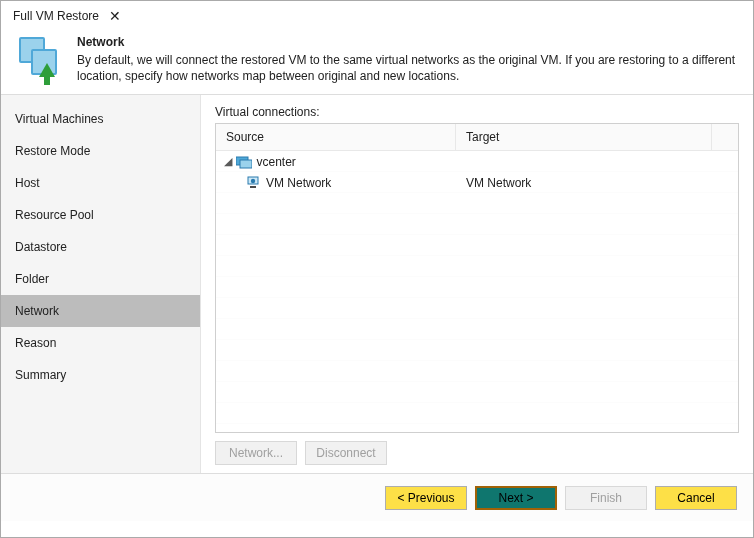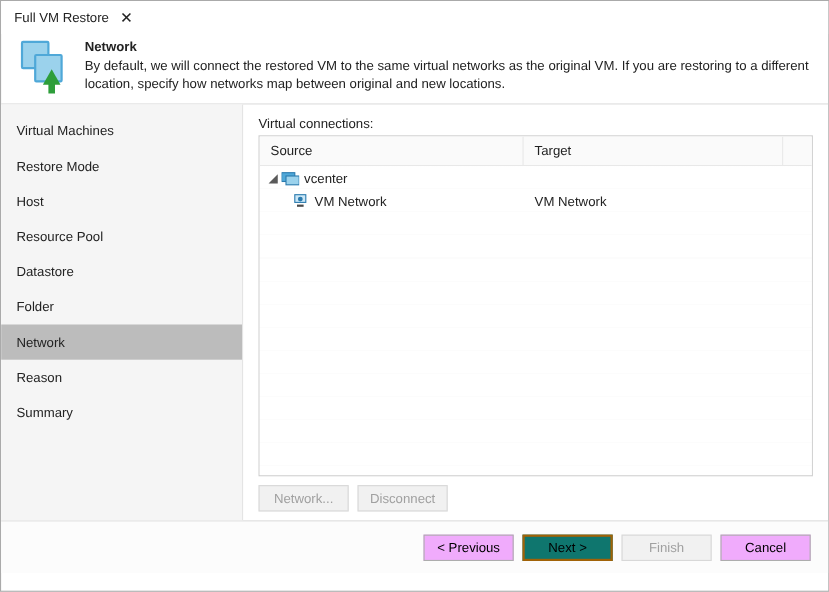--- a/index.html
+++ b/index.html
@@ -12,42 +12,42 @@
   .sq { position: absolute; width: 26px; height: 26px; border: 2px solid #4fa8d8; background: #9bd2ec; border-radius: 2px; }
   .sq.back { left: 2px; top: 2px; }
   .sq.front { left: 14px; top: 14px; }
   .arrow { position: absolute; left: 22px; top: 28px; width: 0; height: 0; border-left: 8px solid transparent; border-right: 8px solid transparent; border-bottom: 14px solid #2e9e3a; transform: rotate(0deg); }
   .arrow-stem { position: absolute; left: 27px; top: 40px; width: 6px; height: 10px; background: #2e9e3a; }
   .header-text { flex: 1; }
   .header-text h1 { font-size: 12px; font-weight: 600; margin-bottom: 3px; }
   .header-text p { font-size: 12px; line-height: 1.35; color: #222; }
   .divider { height: 1px; background: #ddd; margin: 0; }
   .body { display: flex; height: 378px; }
-  .sidebar { width: 220px; background: #f5f5f5; border-right: 1px solid #e4e4e4; padding-top: 8px; }
+  .sidebar { width: 200px; background: #f5f5f5; border-right: 1px solid #e4e4e4; padding-top: 8px; }
   .sidebar-item { padding: 9px 14px; font-size: 12px; cursor: pointer; color: #222; }
   .sidebar-item.active { background: #bcbcbc; }
   .main { flex: 1; padding: 10px 14px 8px 14px; display: flex; flex-direction: column; }
   .label { font-size: 12px; margin-bottom: 4px; }
   .grid { flex: 1; border: 1px solid #cfcfcf; background: #fff; display: flex; flex-direction: column; overflow: hidden; }
   .grid-header { display: flex; background: #fafafa; border-bottom: 1px solid #e8e8e8; }
   .col { padding: 6px 10px; font-size: 12px; border-right: 1px solid #e8e8e8; }
   .col-source { width: 240px; }
   .col-target { flex: 1; }
   .col-end { width: 26px; border-right: none; }
   .grid-body { flex: 1; overflow: auto; background: repeating-linear-gradient(#fff, #fff 20px, #fcfcfc 20px, #fcfcfc 21px); position: relative; }
   .tree-row { display: flex; align-items: center; height: 21px; }
   .tree-row .cell-source { width: 240px; display: flex; align-items: center; gap: 4px; padding-left: 8px; }
   .tree-row .cell-target { flex: 1; padding-left: 10px; }
   .caret { font-size: 11px; color: #5a5a5a; }
   .vcenter-icon svg, .net-icon svg { display: block; }
   .indent1 { padding-left: 30px !important; }
   .bottom-hint { display: flex; align-items: center; justify-content: space-between; padding-top: 8px; gap: 8px; }
   .hint-text { font-size: 12px; }
   .btn-row { display: flex; gap: 8px; }
-  .btn { min-width: 82px; height: 24px; border: 1px solid #adadad; background: #f0abfc; font-size: 12px; cursor: pointer; padding: 0 8px; }
+  .btn { min-width: 82px; height: 24px; border: 1px solid #adadad; background: #fde047; font-size: 12px; cursor: pointer; padding: 0 8px; }
   .btn:disabled { color: #a0a0a0; background: #f1f1f1; border-color: #d8d8d8; cursor: default; }
   .btn.primary { border: 2px solid #a16207; background: #0f766e; }
   .footer { height: 48px; border-top: 1px solid #ddd; display: flex; align-items: center; justify-content: flex-end; padding: 0 16px; gap: 8px; background: #fcfcfc; }
 </style>
 </head>
 <body>
 
 <div class="titlebar">
   <span class="title">Full VM Restore</span>
   <span class="close">✕</span>

